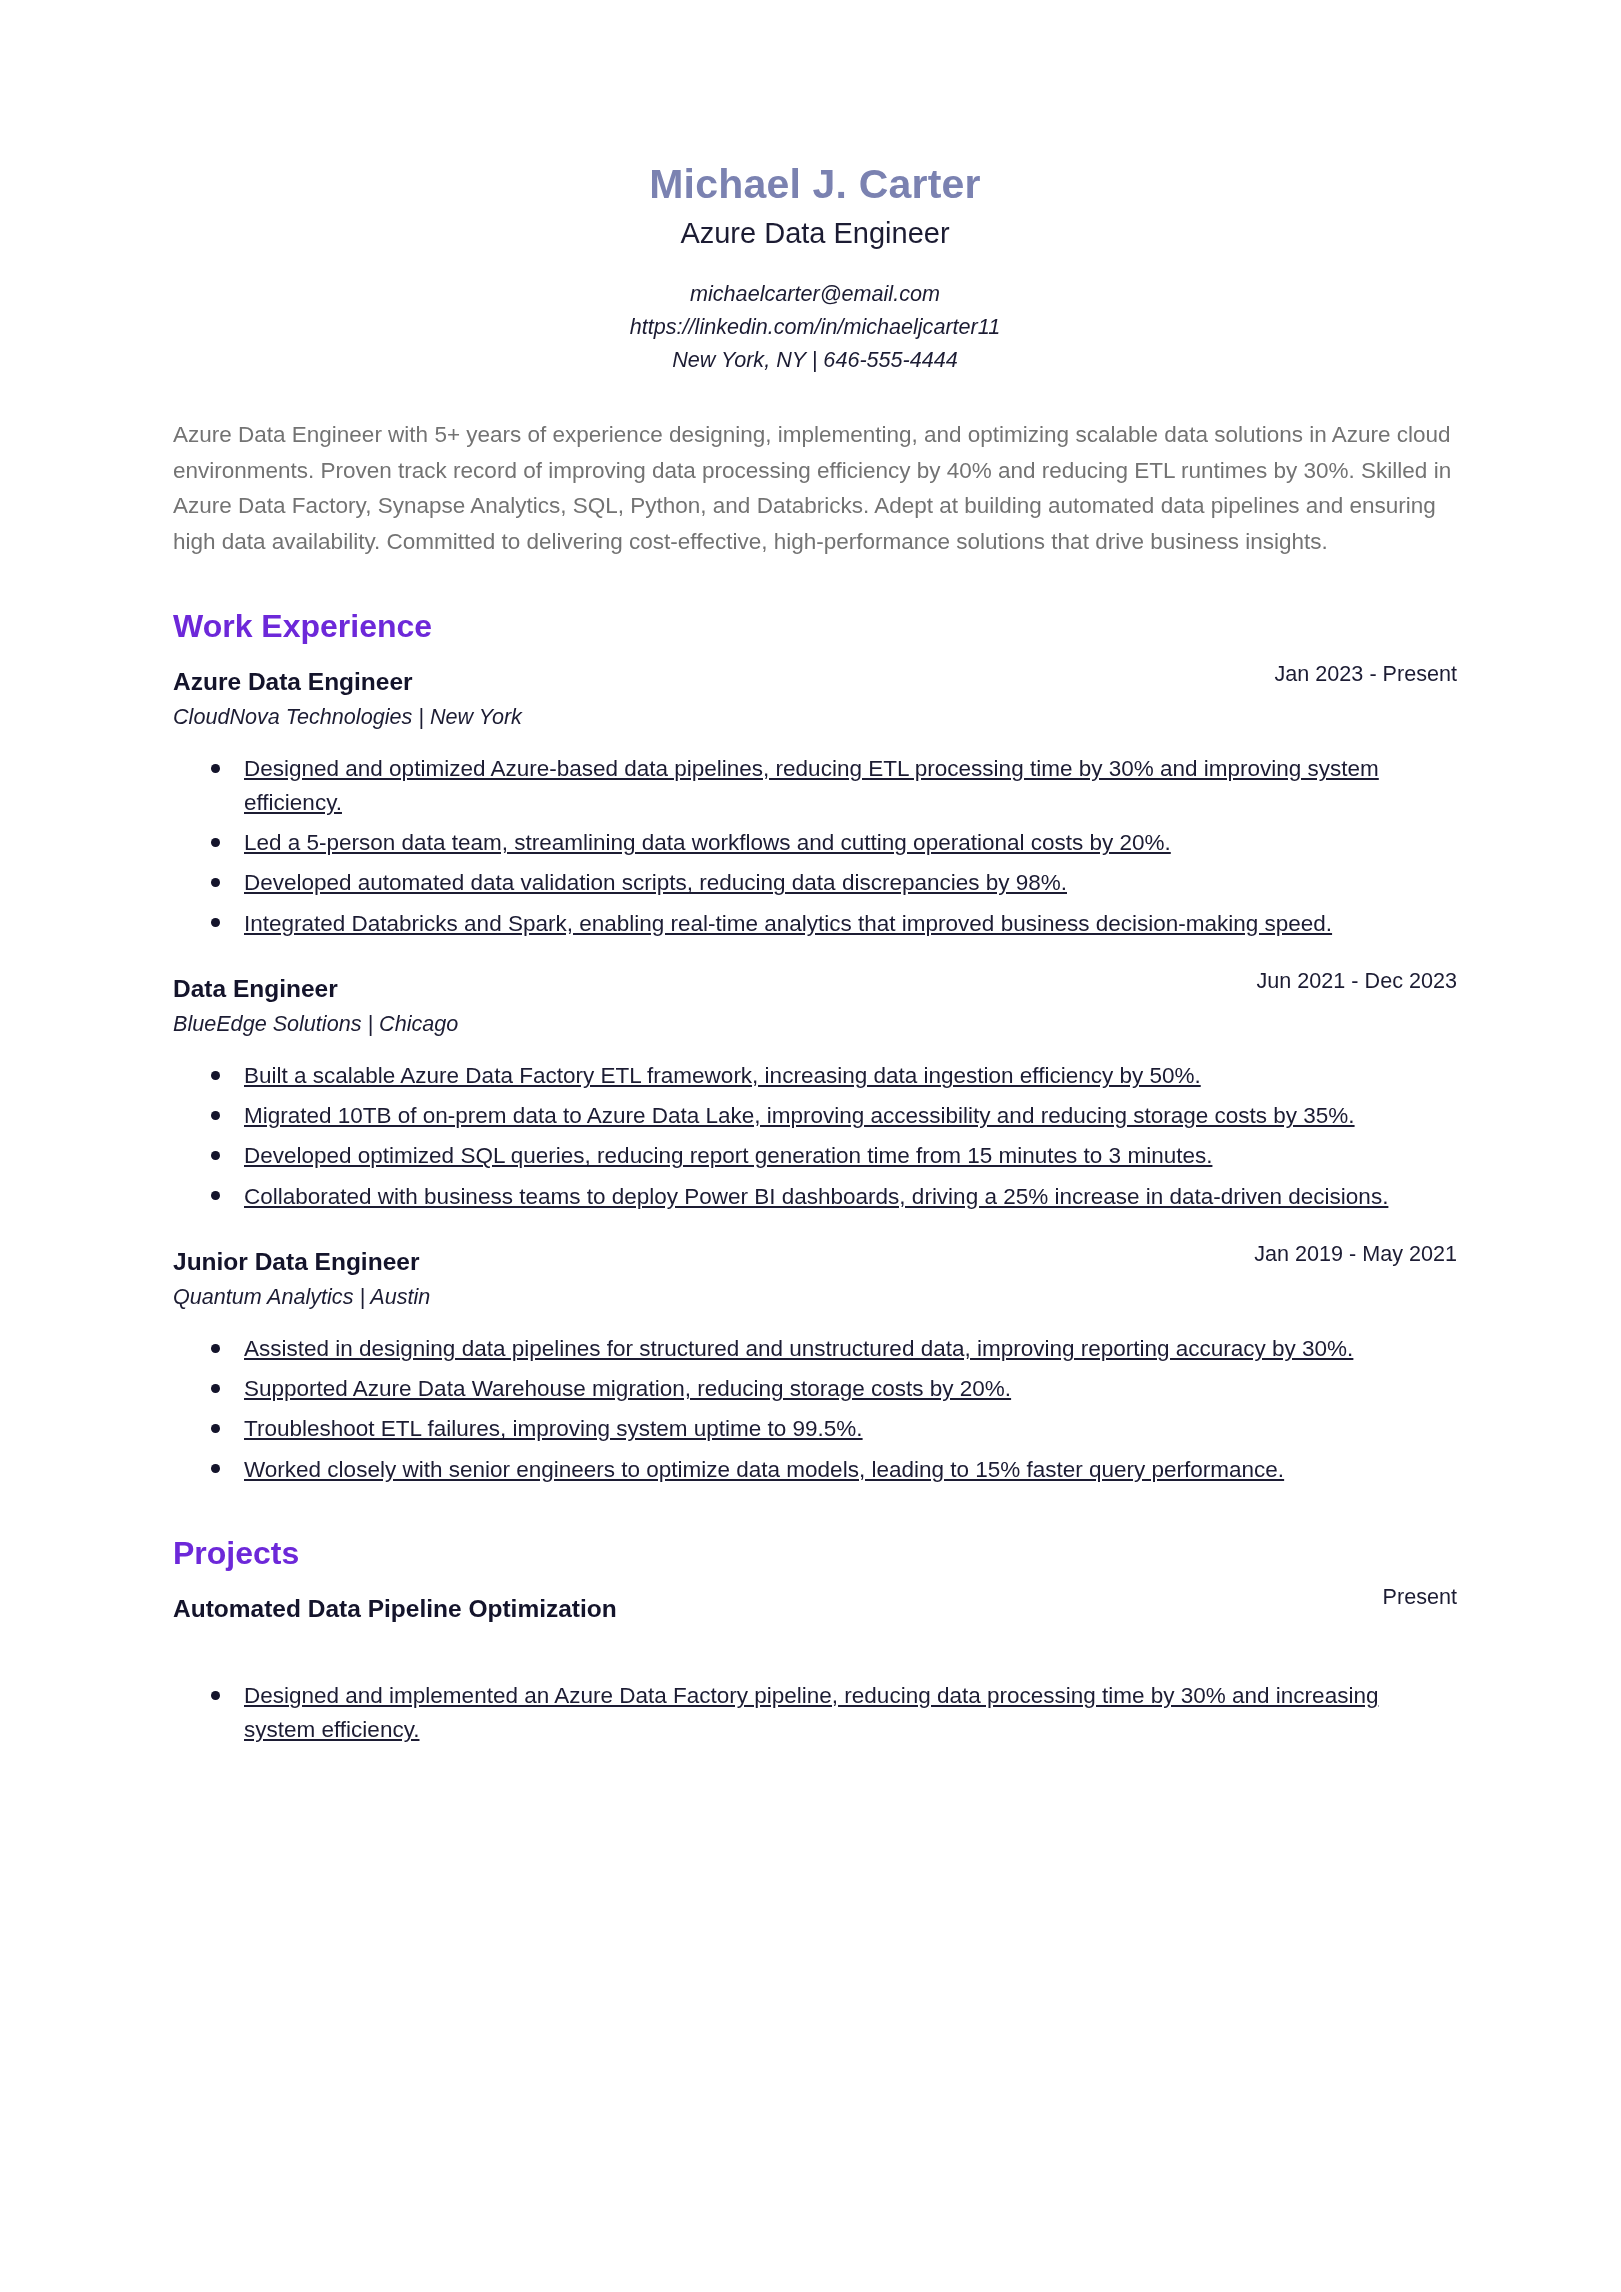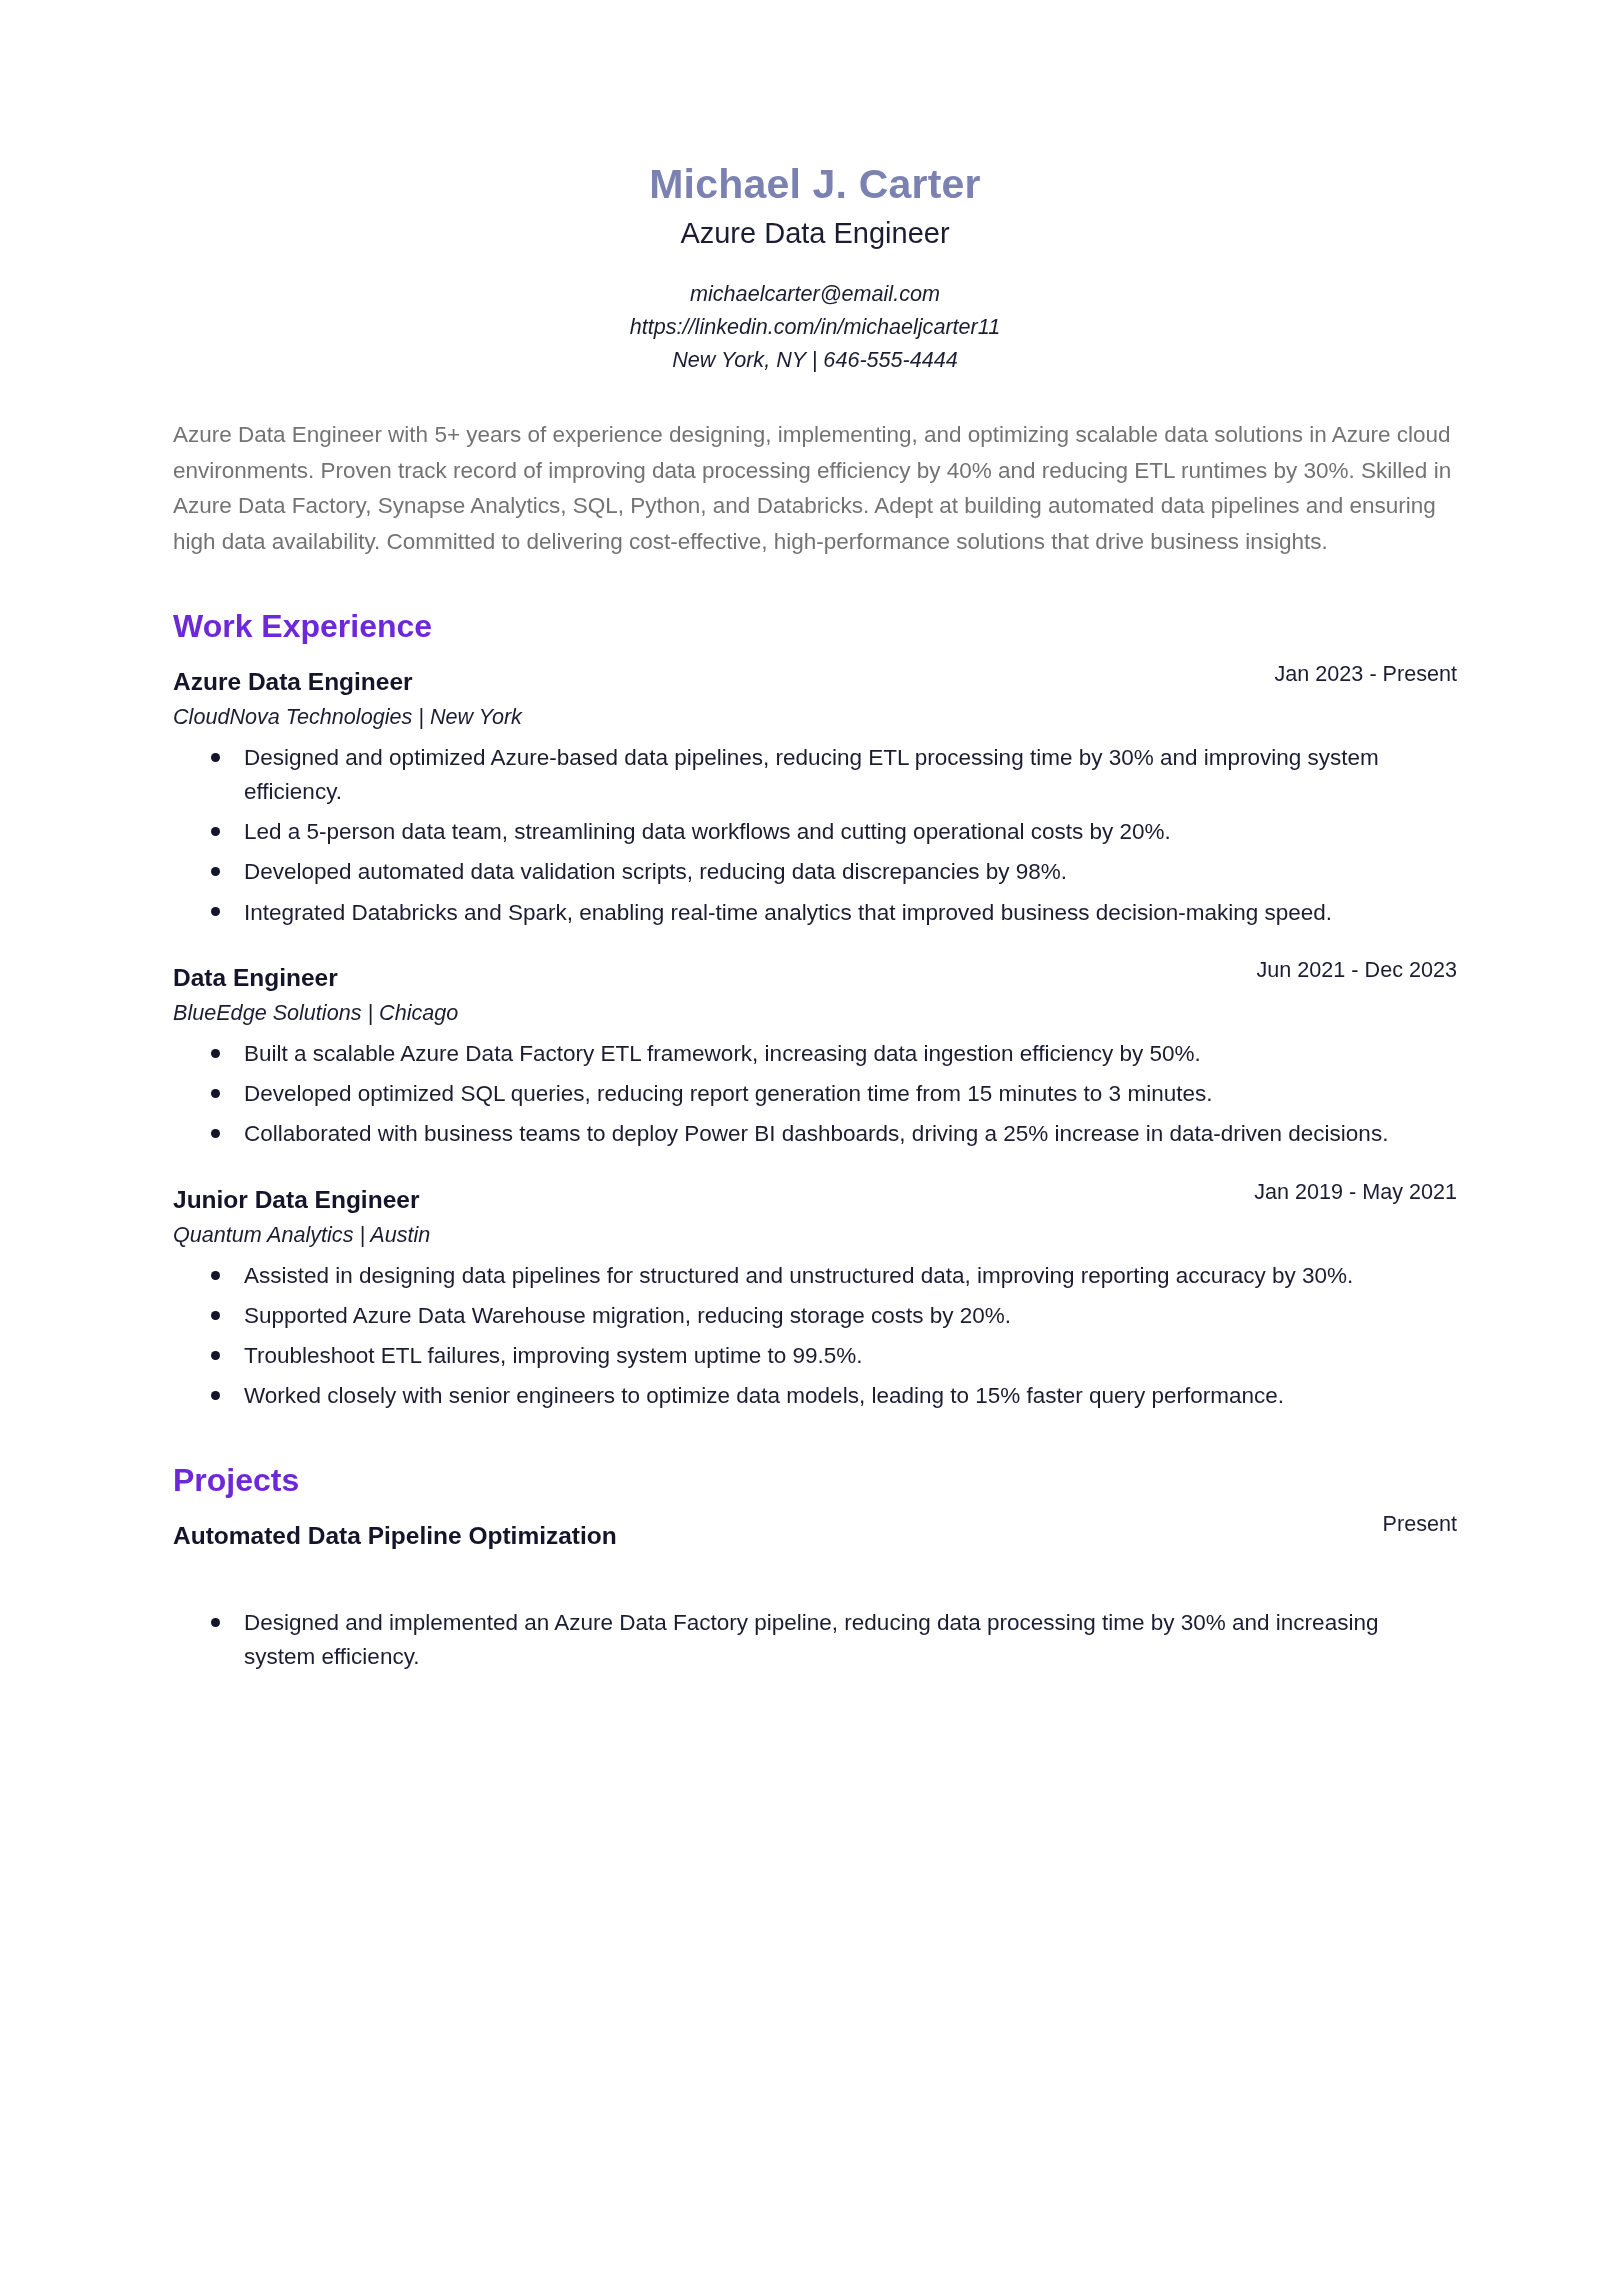--- a/index.html
+++ b/index.html
@@ -108,23 +108,24 @@
   }
   .entry-sub {
     font-size: 21.6px;
     font-style: italic;
     color: #1c1c33;
     line-height: 1.3;
     margin-top: 5.9px;
   }
 
   .bullets {
-    margin: 10px 0 0 0;
+    margin: 21px 0 0 0;
     padding: 0 0 0 71px;
     list-style: none;
+    text-decoration: underline;
   }
   .bullets li {
     position: relative;
     font-size: 22.5px;
     line-height: 1.52;
     color: #1c1c33;
     margin-bottom: 5.9px;
     padding-left: 0;
     padding-right: 39px;
   }
@@ -182,20 +183,21 @@
       </div>
 
       <div class="entry">
         <div class="entry-top">
           <div class="entry-role">Data Engineer</div>
           <div class="entry-date">Jun 2021 - Dec 2023</div>
         </div>
         <div class="entry-sub">BlueEdge Solutions | Chicago</div>
         <ul class="bullets">
           <li><span class="dot"></span><span>Built a scalable Azure Data Factory ETL framework, increasing data ingestion efficiency by 50%.</span></li>
+          <li><span class="dot"></span><span>Migrated 10TB of on-prem data to Azure Data Lake, improving accessibility and reducing storage costs by 35%.</span></li>
           <li><span class="dot"></span><span>Developed optimized SQL queries, reducing report generation time from 15 minutes to 3 minutes.</span></li>
           <li><span class="dot"></span><span>Collaborated with business teams to deploy Power BI dashboards, driving a 25% increase in data-driven decisions.</span></li>
         </ul>
       </div>
 
       <div class="entry">
         <div class="entry-top">
           <div class="entry-role">Junior Data Engineer</div>
           <div class="entry-date">Jan 2019 - May 2021</div>
         </div>

